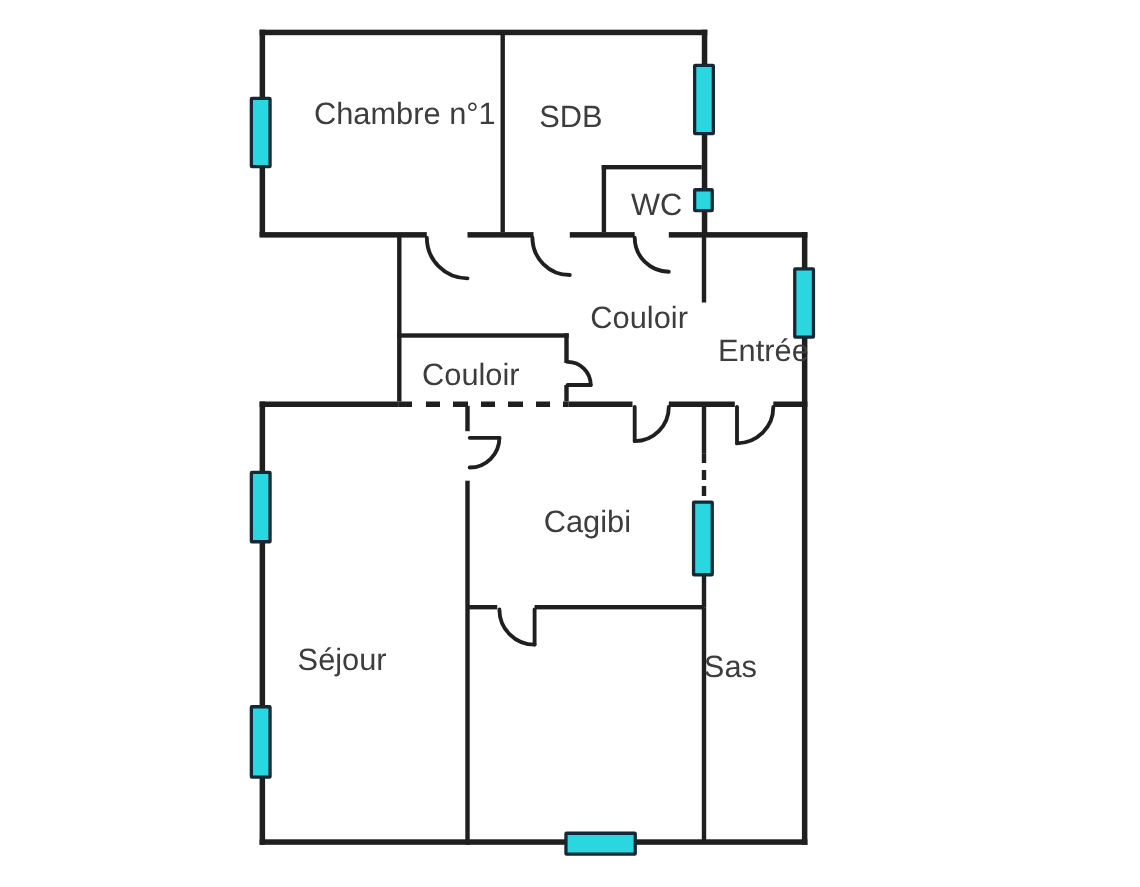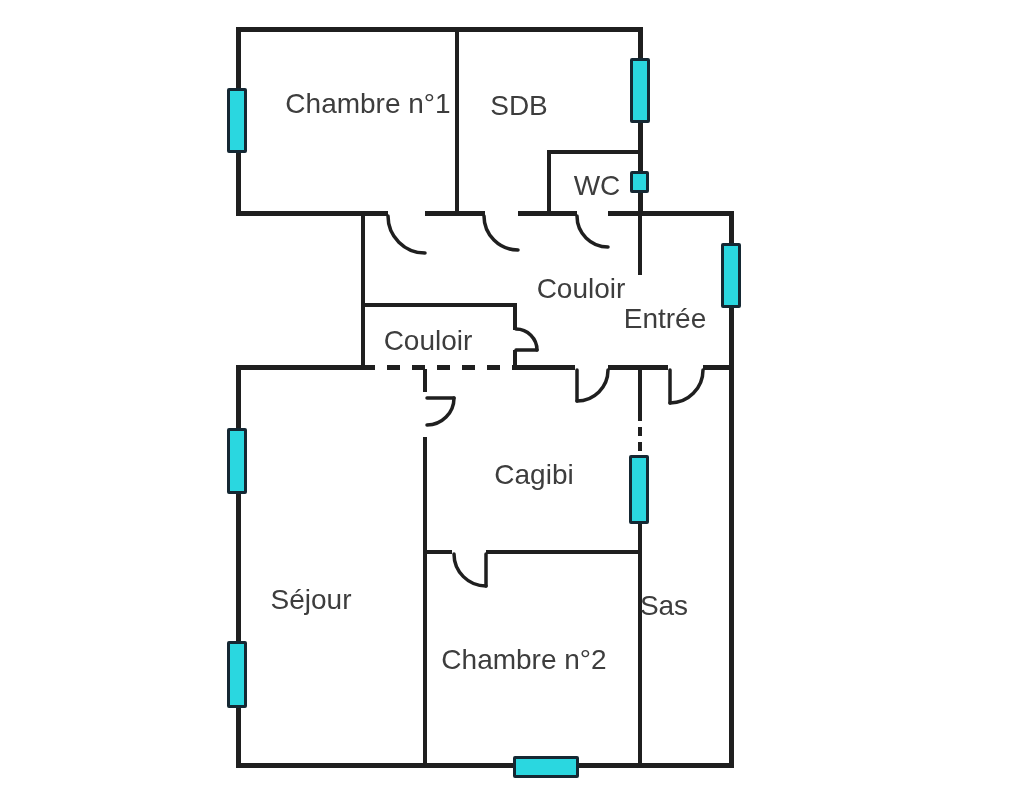--- a/index.html
+++ b/index.html
@@ -102,19 +102,18 @@
     <path d="M 454 554 A 32 32 0 0 0 486 586"></path>
     <path d="M 516 350 L 537 350"></path>
     <path d="M 516 329 A 21 21 0 0 1 537 350"></path>
   </svg>
 
   <span class="room-label" style="left:368px;top:104px;">Chambre n°1</span>
   <span class="room-label" style="left:519px;top:106px;">SDB</span>
   <span class="room-label" style="left:597px;top:186px;">WC</span>
   <span class="room-label" style="left:561px;top:289px;margin-left:20px;">Couloir</span>
   <span class="room-label" style="left:428px;top:341px;">Couloir</span>
-  <span class="room-label" style="left:665px;top:319px;">Entrée</span>
+  <span class="room-label" style="left:694px;top:319px;">Entrée</span>
   <span class="room-label" style="left:534px;top:475px;">Cagibi</span>
   <span class="room-label" style="left:311px;top:600px;">Séjour</span>
   <span class="room-label" style="left:664px;top:606px;">Sas</span>
-  <span class="room-label" style="left:524px;top:660px;">Chambre n°2</span>
 
 </div>
 
 </body></html>

